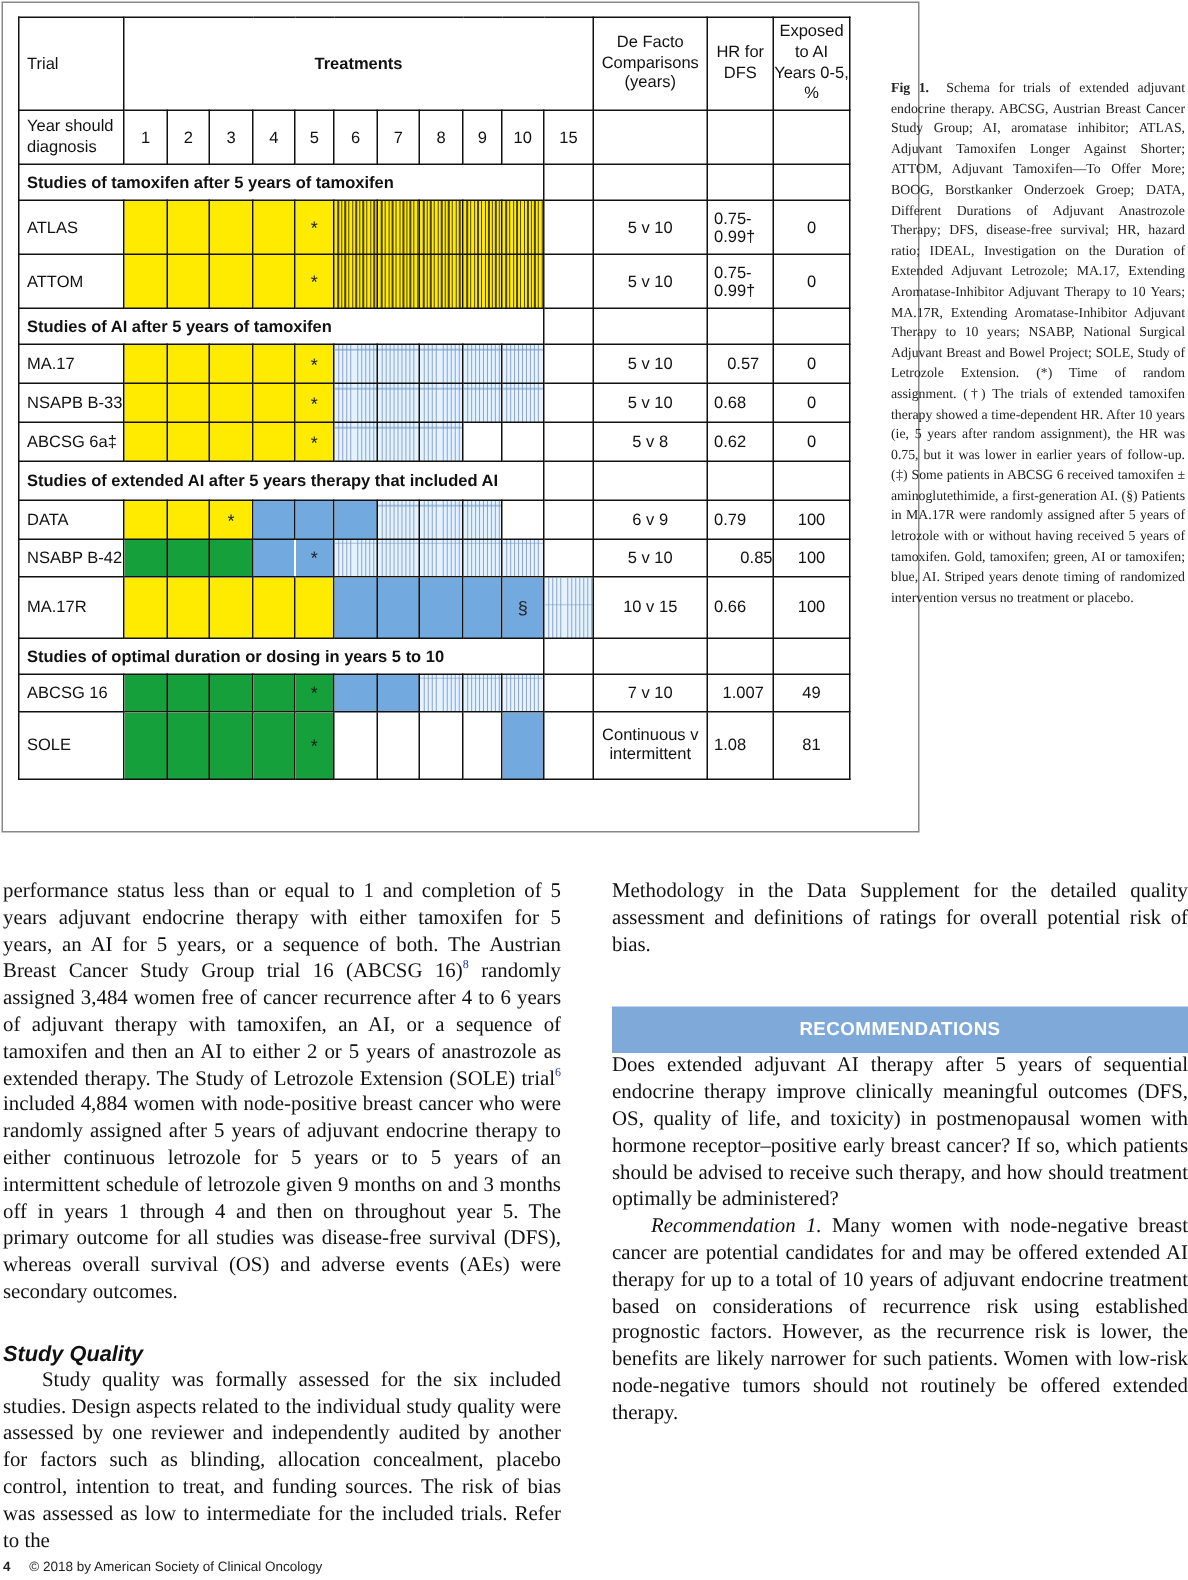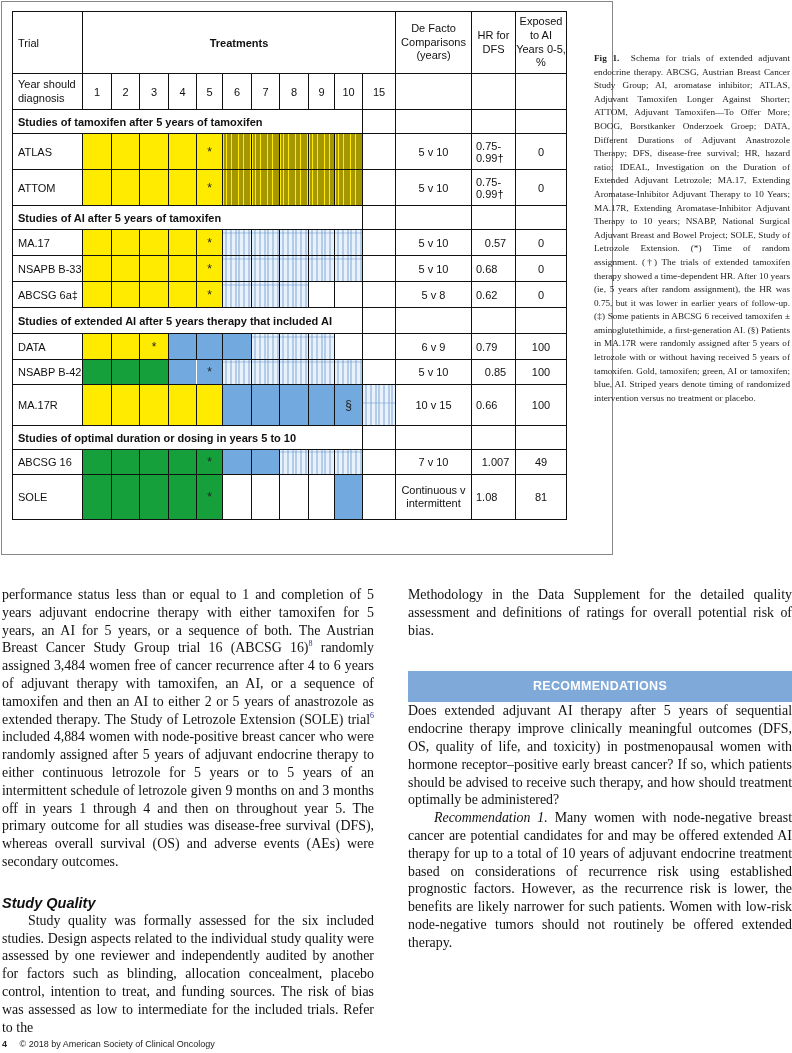--- a/index.html
+++ b/index.html
@@ -223,21 +223,21 @@
           <td class="g"></td>
       <td class="b nb-r"></td>
       <td class="b"><span class="star">*</span></td>
       <td class="bs"></td>
           <td class="bs"></td>
           <td class="bs"></td>
           <td class="bs"></td>
           <td class="bs"></td>
       <td></td>
       <td>5 v 10</td>
-      <td style="text-align:center;padding-left:4px">0.85</td>
+      <td style="text-align:right;padding-left:4px">0.85</td>
       <td>100</td>
     </tr>
     <tr style="height:41px">
       <td class="trial">MA.17R</td>
       <td class="y"></td>
           <td class="y"></td>
           <td class="y"></td>
           <td class="y"></td>
           <td class="y"></td>
       <td class="b"></td>

